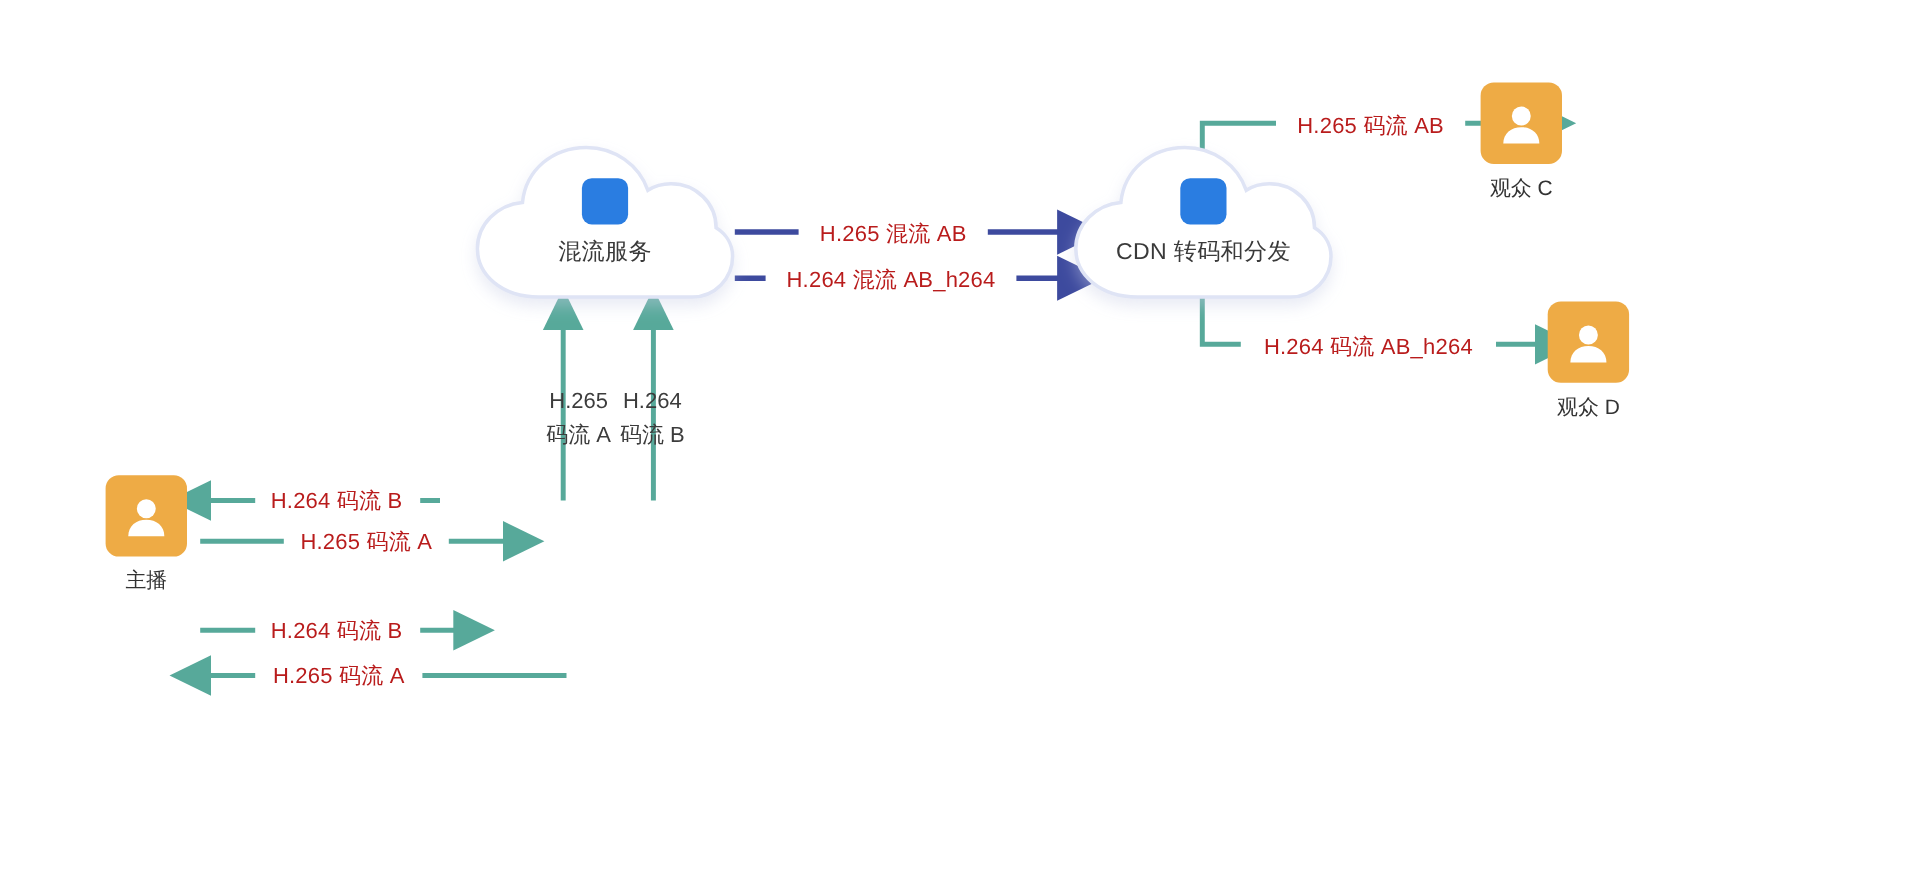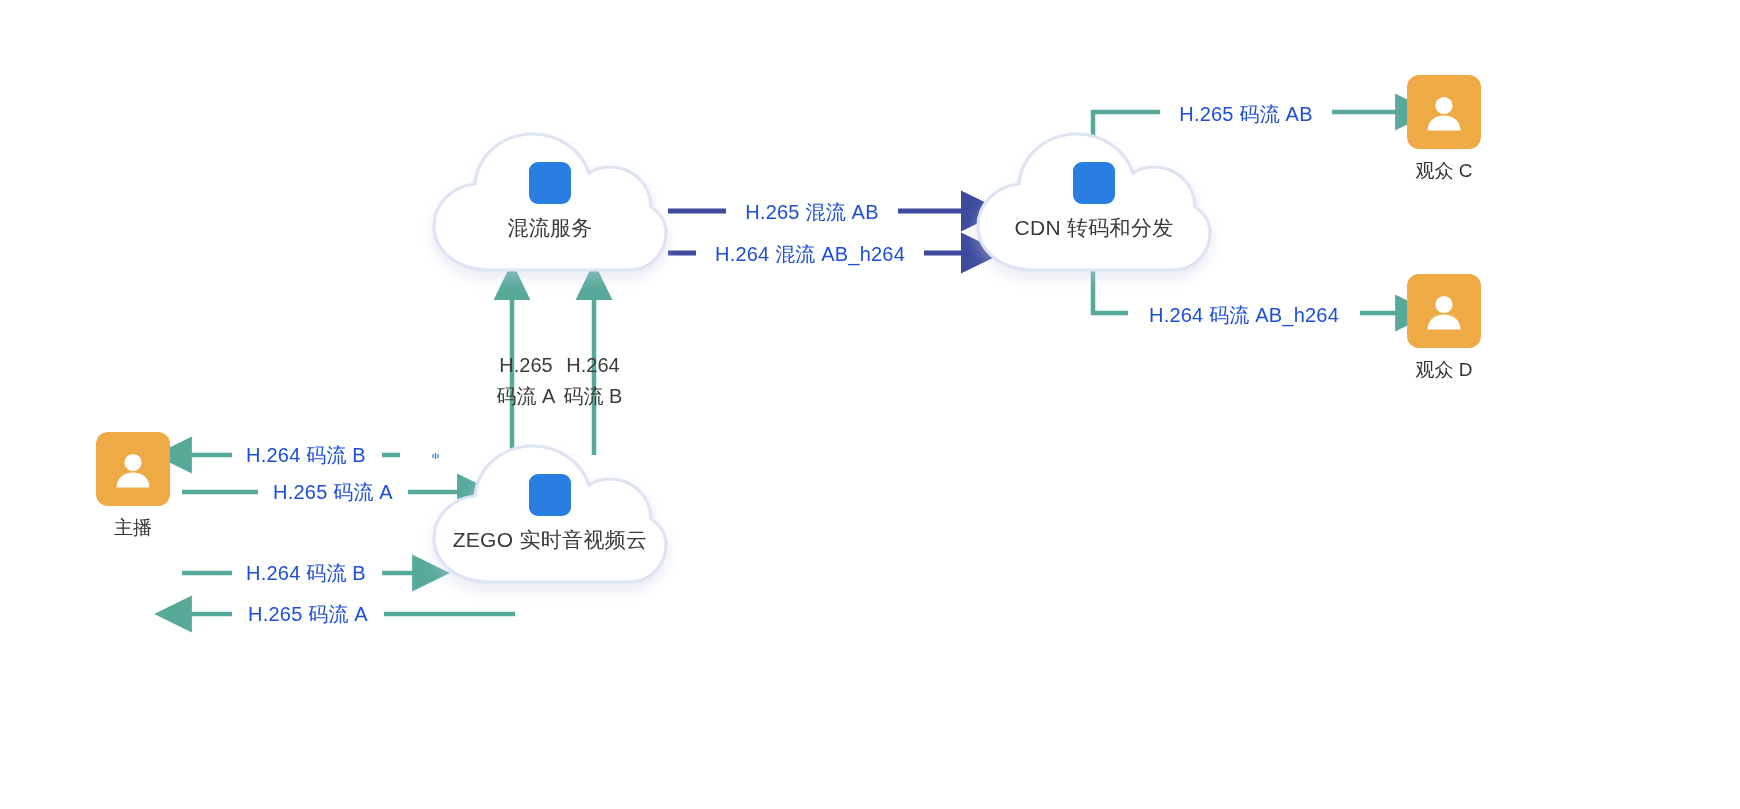--- a/index.html
+++ b/index.html
@@ -19,21 +19,21 @@
     display:flex;align-items:center;justify-content:center;}
   .cloud .cloud-label{margin-top:10px;font-size:21px;color:#3a3a3a;white-space:nowrap;letter-spacing:.3px;}
 
   
   .avatar-group{position:absolute;display:flex;flex-direction:column;align-items:center;}
   .avatar{width:74px;height:74px;border-radius:12px;background:#eeab45;
     display:flex;align-items:center;justify-content:center;}
   .avatar-label{margin-top:9px;font-size:19px;color:#333;white-space:nowrap;}
 
   
-  .elabel{position:absolute;font-size:20px;color:#1d4ed8;white-space:nowrap;letter-spacing:.2px;}
+  .elabel{position:absolute;font-size:20px;color:#b91c1c;white-space:nowrap;letter-spacing:.2px;}
   .elabel.c{transform:translateX(-50%);}
   .vlabel{position:absolute;font-size:20px;color:#3c3c3c;white-space:nowrap;
           text-align:center;transform:translateX(-50%);line-height:1.55;}
   #edges{position:absolute;left:0;top:0;width:1740px;height:809px;}
 </style>
 </head>
 <body>
 
 <div id="stage">
 
@@ -111,50 +111,33 @@
       <div class="badge">
         <svg width="24" height="24" viewBox="0 0 24 24">
           <path d="M12,2.4 L20.4,7.1 L20.4,16.9 L12,21.6 L3.6,16.9 L3.6,7.1 Z" fill="none" stroke="#ffffff" stroke-width="1.8" stroke-linejoin="round"></path>
           <path d="M9.6,14.6 V9.9 M12,14.6 V8.4 M14.4,14.6 V10.8" stroke="#ffffff" stroke-width="1.7" stroke-linecap="round"></path>
         </svg>
       </div>
       <div class="cloud-label">CDN 转码和分发</div>
     </div>
   </div>
 
-  <div class="cloud" style="left:426px;top:444px;width:248px;height:140px;">
-    <svg width="248" height="140" viewBox="0 0 248 140">
-      <path filter="url(#softsh)" d="M64,138 C30,138 8,118 8,94 C8,72 26,54 49,52 C52,22 77,2 107,2
-               C133,2 155,18 163,41 C169,37 176,35 184,35 C207,35 225,53 225,75
-               C233,80 240,89 240,101 C240,121 224,138 203,138 Z" fill="#ffffff" stroke="#dfe4f5" stroke-width="3.2"></path>
-    </svg>
-    <div class="inner">
-      <div class="badge">
-        <svg width="24" height="24" viewBox="0 0 24 24">
-          <rect x="3" y="7" width="13" height="10" rx="2" fill="#ffffff"></rect>
-          <path d="M17.4,11.2 L21,8.4 V15.6 L17.4,12.8 Z" fill="#ffffff"></path>
-          <path d="M7,10.6 V13.4 M9.5,9.4 V14.6 M12,10.6 V13.4" stroke="#2a7de1" stroke-width="1.3" stroke-linecap="round"></path>
-        </svg>
-      </div>
-      <div class="cloud-label">ZEGO 实时音视频云</div>
-    </div>
-  </div>
 
   <div class="avatar-group" style="left:96px;top:432px;justify-content:flex-end;">
     <div class="avatar">
       <svg width="44" height="44" viewBox="0 0 44 44">
         <circle cx="22" cy="15.5" r="8.6" fill="#ffffff"></circle>
         <path d="M5.6,40.5 C5.6,31.2 12.9,25.6 22,25.6 C31.1,25.6 38.4,31.2 38.4,40.5 Z" fill="#ffffff"></path>
       </svg>
     </div>
     <div class="avatar-label">主播</div>
   </div>
 
 
-  <div class="avatar-group" style="left:1407px;top:75px;">
+  <div class="avatar-group" style="left:1346px;top:75px;">
     <div class="avatar">
       <svg width="44" height="44" viewBox="0 0 44 44">
         <circle cx="22" cy="15.5" r="8.6" fill="#ffffff"></circle>
         <path d="M5.6,40.5 C5.6,31.2 12.9,25.6 22,25.6 C31.1,25.6 38.4,31.2 38.4,40.5 Z" fill="#ffffff"></path>
       </svg>
     </div>
     <div class="avatar-label">观众 C</div>
   </div>
 
   <div class="avatar-group" style="left:1407px;top:274px;">

